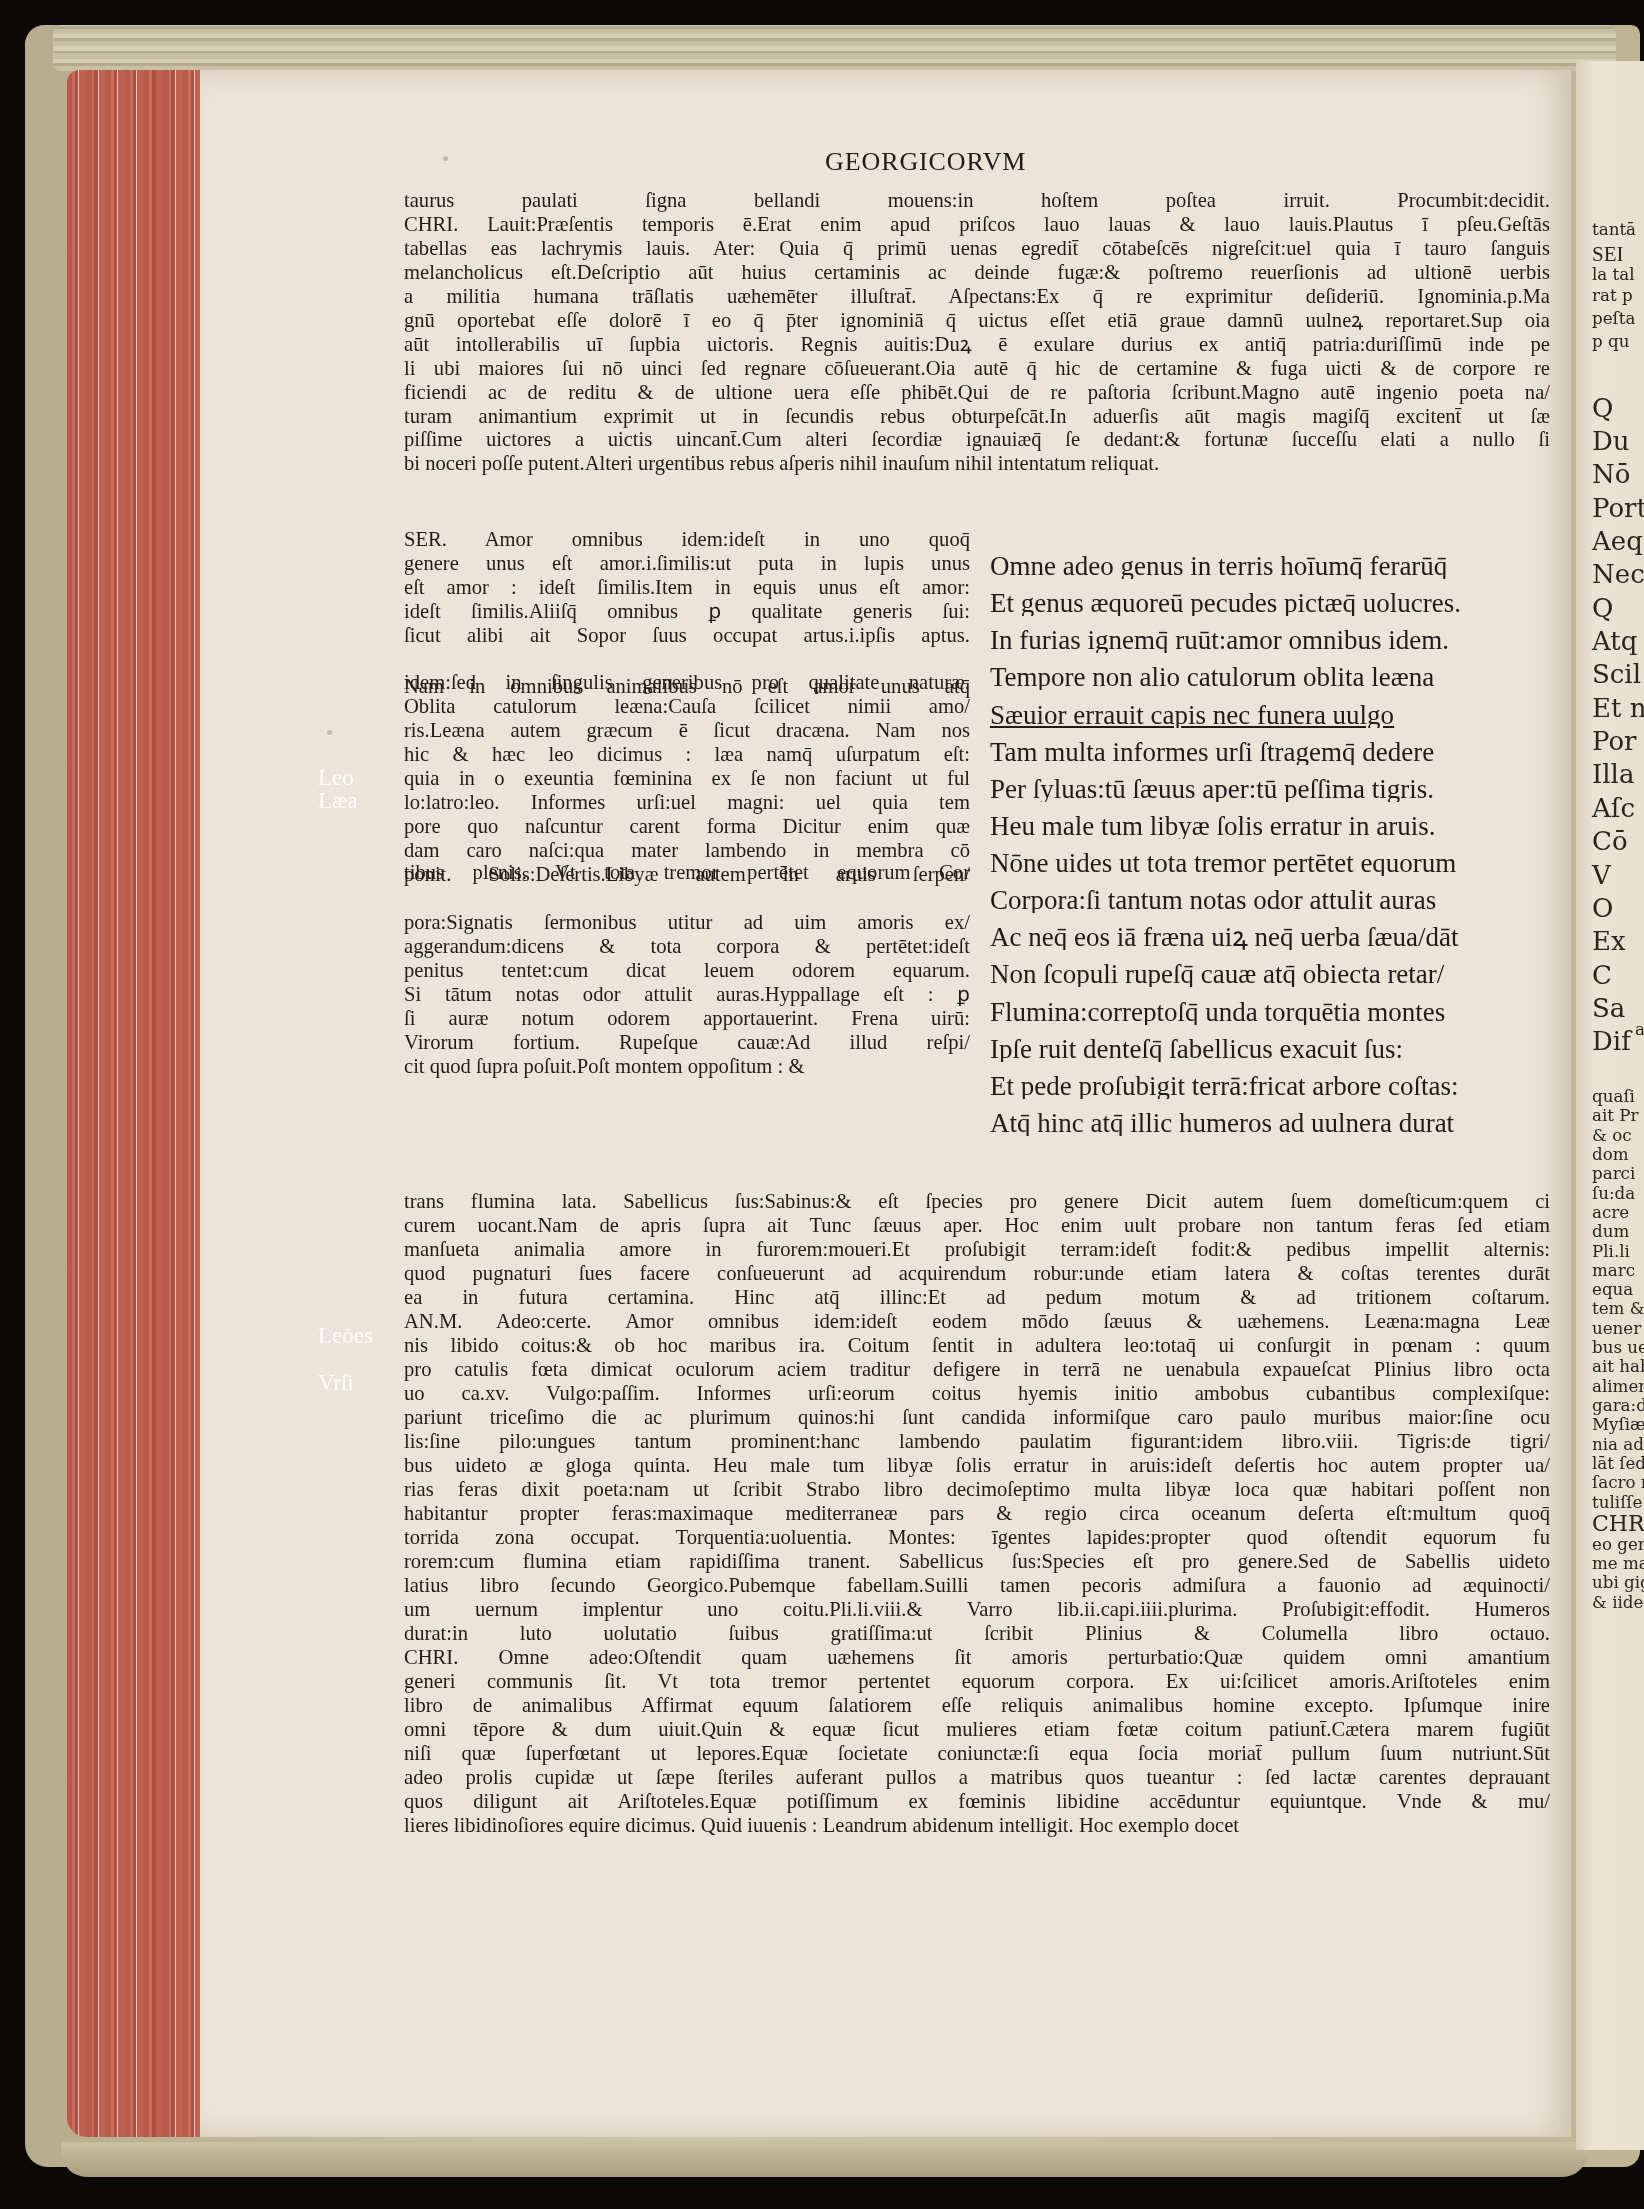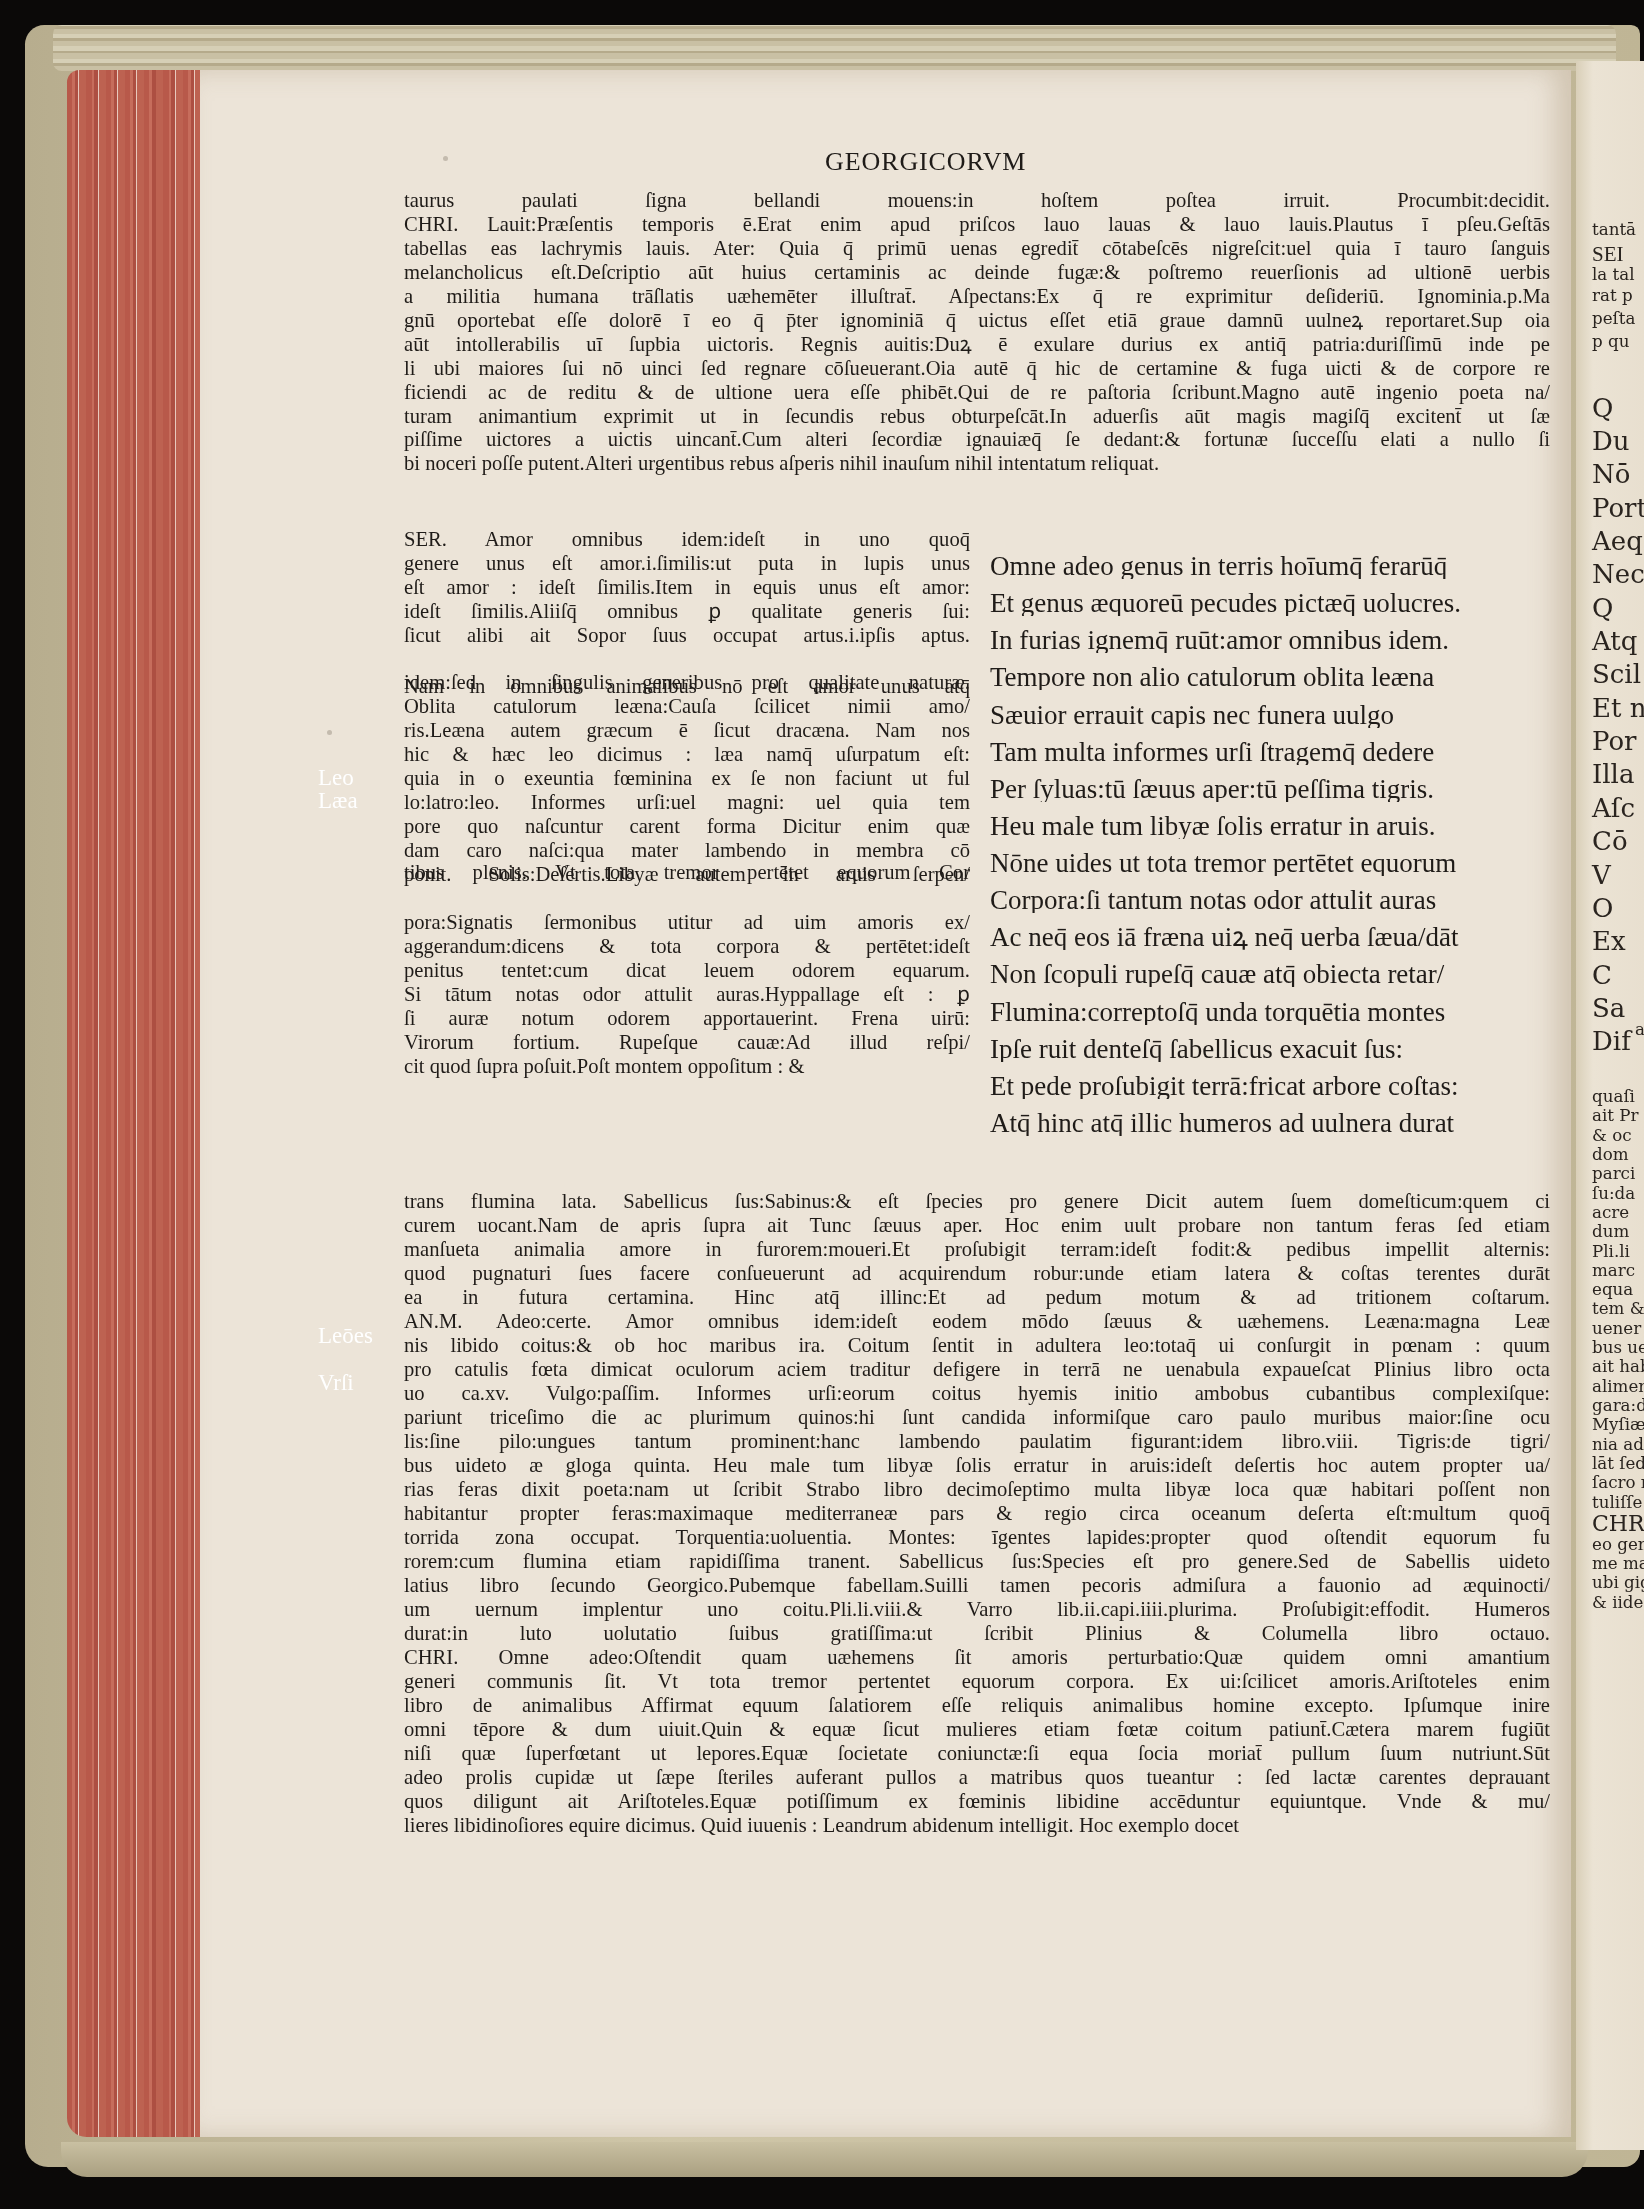--- a/index.html
+++ b/index.html
@@ -168,21 +168,21 @@
     <div class="line left-col text" style="top: 982px;">Si tātum notas odor attulit auras.Hyppallage eſt : ꝑ</div>
     <div class="line left-col text" style="top: 1006px;">ſi auræ notum odorem apportauerint.  Frena uirū:</div>
     <div class="line left-col text" style="top: 1030px;">Virorum fortium.  Rupeſque cauæ:Ad illud reſpi/</div>
     <div class="line left-col text last" style="top: 1054px;">cit quod ſupra poſuit.Poſt montem oppoſitum : &amp;</div>
   </div>
 <div id="verse-col">
     <div class="verse text" style="top: 553px;">Omne adeo genus in terris hoīumq̄ ferarūq̄</div>
     <div class="verse text" style="top: 590px;">Et genus æquoreū pecudes pictæq̄ uolucres.</div>
     <div class="verse text" style="top: 627px;">In furias ignemq̄ ruūt:amor omnibus idem.</div>
     <div class="verse text" style="top: 664px;">Tempore non alio catulorum oblita leæna</div>
-    <div class="verse text" style="top: 702px;">Sæuior errauit capis nec funera uulgo</div>
+    <div class="verse text" style="top: 702px; text-decoration: underline;">Sæuior errauit capis nec funera uulgo</div>
     <div class="verse text" style="top: 739px;">Tam multa informes urſi ſtragemq̄ dedere</div>
     <div class="verse text" style="top: 776px;">Per ſyluas:tū ſæuus aper:tū peſſima tigris.</div>
     <div class="verse text" style="top: 813px;">Heu male tum libyæ ſolis erratur in aruis.</div>
     <div class="verse text" style="top: 850px;">Nōne uides ut tota tremor pertētet equorum</div>
     <div class="verse text" style="top: 887px;">Corpora:ſi tantum notas odor attulit auras</div>
     <div class="verse text" style="top: 924px;">Ac neq̄ eos iā fræna uiꝝ neq̄ uerba ſæua/dāt</div>
     <div class="verse text" style="top: 961px;">Non ſcopuli rupeſq̄ cauæ atq̄ obiecta retar/</div>
     <div class="verse text" style="top: 999px;">Flumina:correptoſq̄ unda torquētia montes</div>
     <div class="verse text" style="top: 1036px;">Ipſe ruit denteſq̄ ſabellicus exacuit ſus:</div>
     <div class="verse text" style="top: 1073px;">Et pede proſubigit terrā:fricat arbore coſtas:</div>

